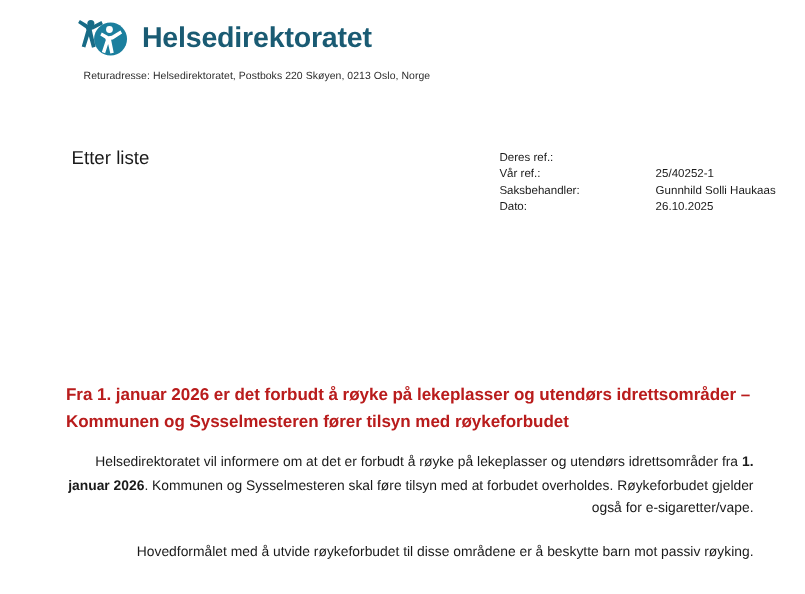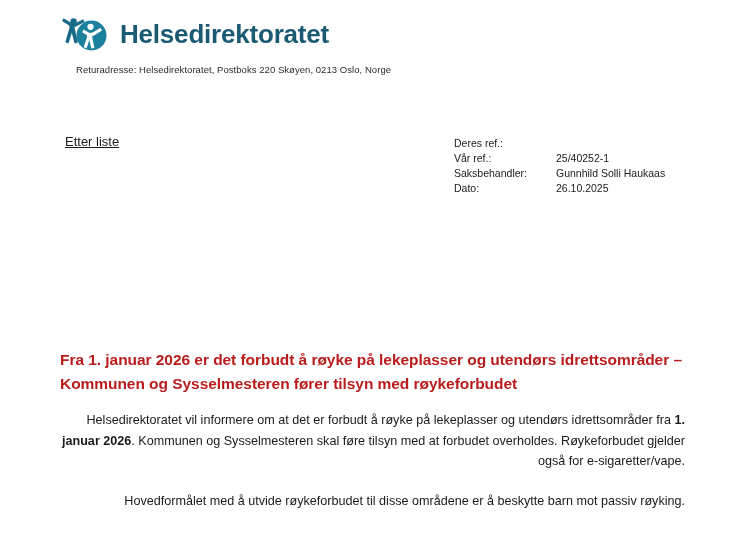--- a/index.html
+++ b/index.html
@@ -20,21 +20,21 @@
   .page {
     position: relative;
     width: 732px;
     height: 540px;
     background: #ffffff;
   }
 
   
   .letterhead {
     position: absolute;
-    left: 59px;
+    left: 68px;
     top: 14px;
     display: flex;
     align-items: center;
     gap: 11px;
   }
   .logo-mark {
     width: 50px;
     height: 40px;
     display: block;
     flex: 0 0 auto;
@@ -57,23 +57,22 @@
     letter-spacing: 0.05px;
     white-space: nowrap;
     padding-left: 16px;
   }
 
   
   .recipient {
     position: absolute;
     left: 65px;
     top: 134px;
-    font-size: 13px;
+    font-size: 17px;
     color: #1a1a1a;
-    text-decoration: underline;
   }
 
   .ref-block {
     position: absolute;
     left: 438px;
     top: 136px;
     font-size: 10.5px;
     color: #1a1a1a;
   }
   .ref-row {
@@ -81,20 +80,21 @@
     line-height: 15px;
     white-space: nowrap;
     padding-left: 16px;
   }
   .ref-label {
     width: 102px;
     flex: 0 0 102px;
   }
   .ref-value {
     flex: 1 1 auto;
+    margin-left: 40px;
   }
 
   
   .doc-heading {
     position: absolute;
     left: 60px;
     top: 348px;
     width: 630px;
     font-size: 15.5px;
     font-weight: bold;

